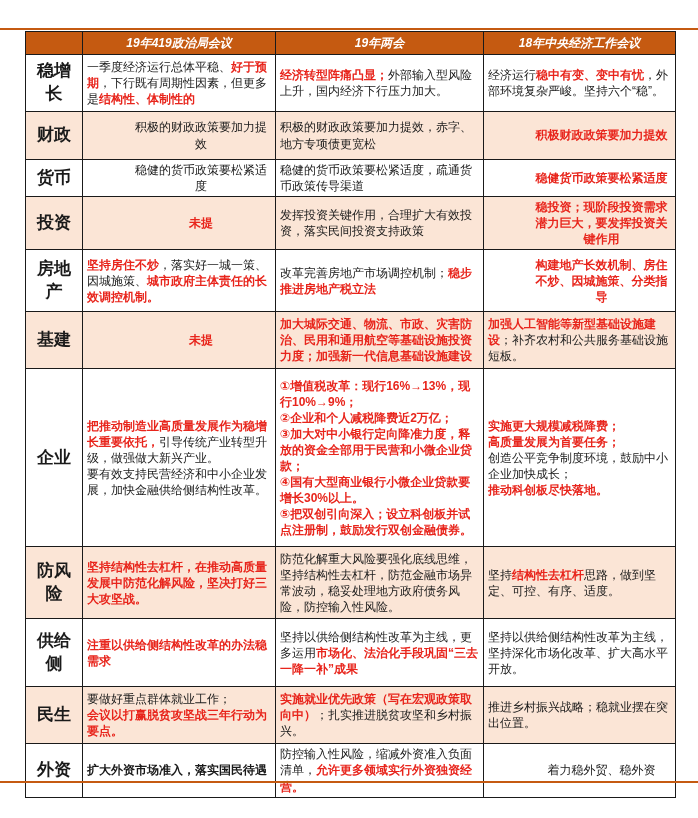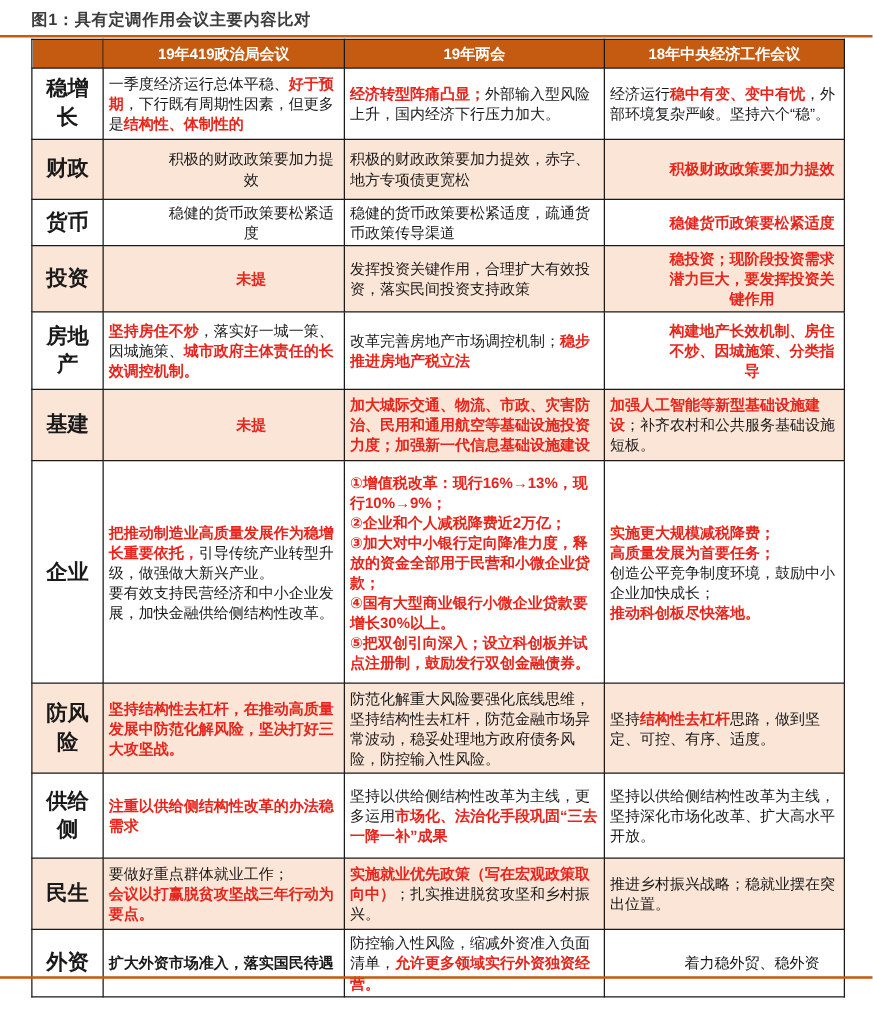--- a/index.html
+++ b/index.html
@@ -36,21 +36,21 @@
   .cmp th,.cmp td{
     border:1px solid #1a1a1a;
     padding:2px 4px;
     vertical-align:middle;
     white-space:pre-line;
     word-break:break-all;
   }
   .cmp thead th{
     background:var(--header-bg);color:#ffffff;
     font-weight:bold;text-align:center;
-    height:20px;padding:1px 2px;font-size:12px;white-space:nowrap;overflow:hidden;
+    height:20px;padding:1px 2px;font-size:12px;white-space:nowrap;overflow:hidden;font-style:italic;
   }
   .cmp tbody th.rowlabel{
     font-weight:bold;text-align:center;font-size:17px;
     background:inherit;
   }
   .cmp tbody tr{background:#ffffff;}
   .cmp tbody tr:nth-child(even){background:var(--stripe-bg);}
   .cmp td.c{text-align:center;padding-left:48px;}
   .cmp span.red{color:var(--red);font-weight:bold;}
   .cmp span.b{font-weight:bold;}
@@ -68,21 +68,20 @@
   .cmp tbody tr:nth-child(11){height:52px;}
   .source-note{
     position:absolute;left:25px;top:791px;
     font-size:11px;color:var(--muted);
   }
 </style>
 </head>
 <body>
 
 <div class="page">
-  <div class="fig-title">图1：具有定调作用会议主要内容比对</div>
   <div class="rule rule-top"></div>
 
   <table class="cmp">
     <colgroup>
       <col class="c0">
         <col class="c1">
         <col class="c2">
         <col class="c3">
     </colgroup>
     <thead>

